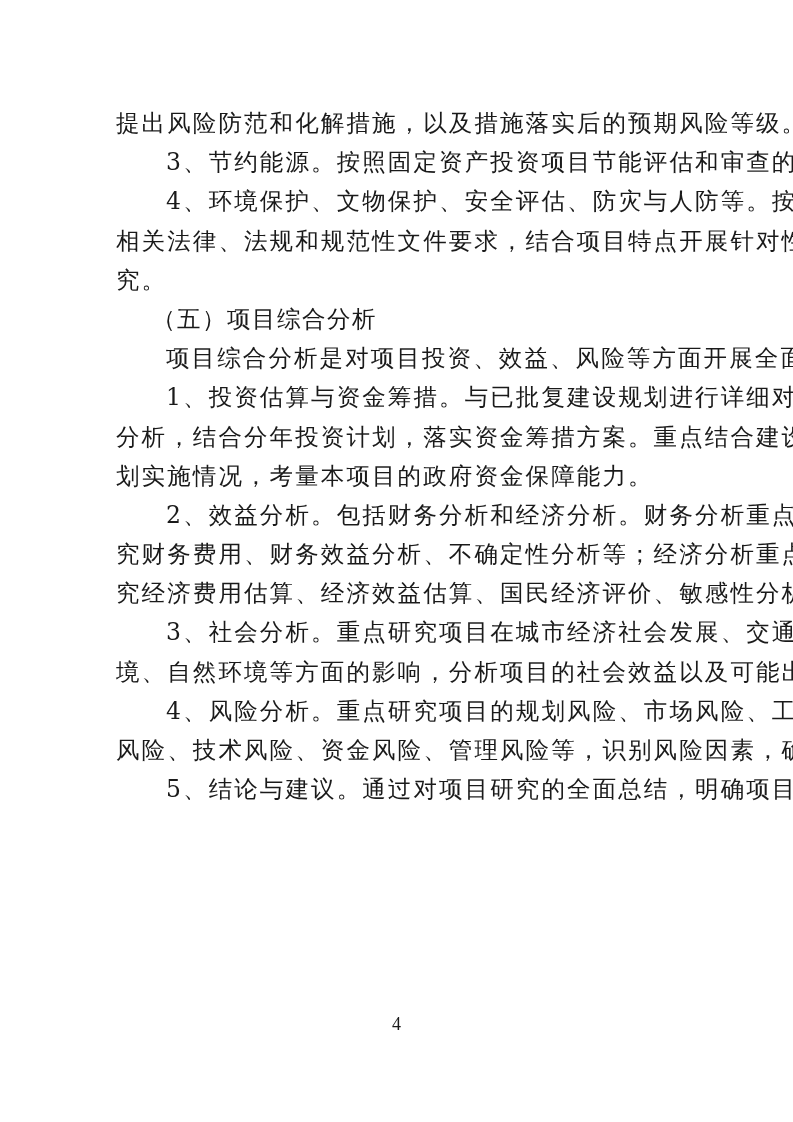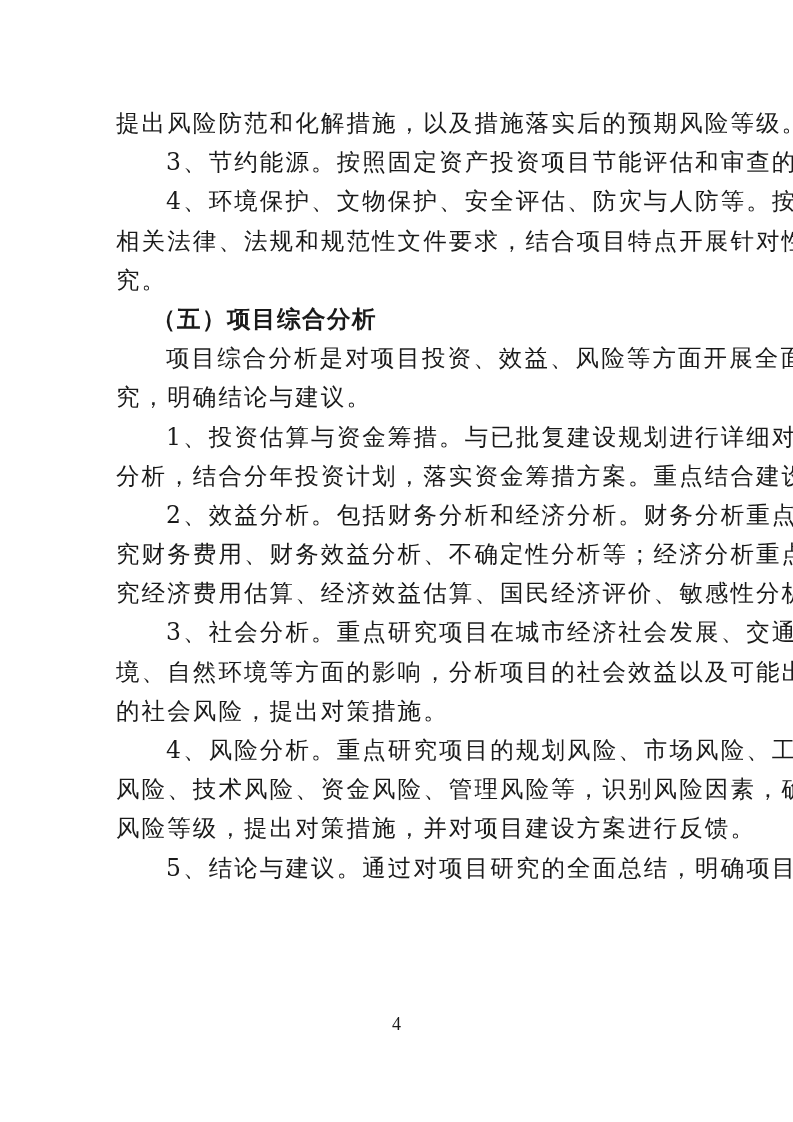--- a/index.html
+++ b/index.html
@@ -4,46 +4,44 @@
   <style>
     html, body { margin: 0; padding: 0; background: #ffffff; }
     body { width: 793px; height: 1122px; position: relative; overflow: hidden; }
     .page {
       position: absolute; left: 116px; top: 104px; width: 568px;
       font-family: "DejaVu Serif", "Liberation Serif", serif;
       color: #1a1a1a; font-size: 23.5px; letter-spacing: 2.1px;
     }
     .line { height: 39.2px; line-height: 39.2px; white-space: nowrap; overflow: visible; }
     .indent { padding-left: 50px; }
-    .heading { font-family: "DejaVu Sans", "Liberation Sans", sans-serif; font-weight: bold; padding-left: 36px; letter-spacing: 1.5px; }
+    .heading { font-family: "DejaVu Sans", "Liberation Sans", sans-serif; font-weight: normal; padding-left: 36px; letter-spacing: 1.5px; }
     .justify { text-align: justify; text-align-last: justify; }
     .pagenum {
       position: absolute; top: 1014px; left: 0; width: 793px; text-align: center;
       font-family: "Liberation Serif", serif; font-size: 18px; color: #1a1a1a;
     }
   </style>
 </head>
 <body>
 
 <div class="page">
   <div class="line justify">提出风险防范和化解措施，以及措施落实后的预期风险等级。</div>
   <div class="line indent justify">3、节约能源。按照固定资产投资项目节能评估和审查的要</div>
   <div class="line indent justify">4、环境保护、文物保护、安全评估、防灾与人防等。按照</div>
   <div class="line justify">相关法律、法规和规范性文件要求，结合项目特点开展针对性研</div>
   <div class="line">究。</div>
   <div class="line heading">（五）项目综合分析</div>
   <div class="line indent justify">项目综合分析是对项目投资、效益、风险等方面开展全面研</div>
-  <div class="line">究，明确结论与建议。</div>
   <div class="line indent justify">1、投资估算与资金筹措。与已批复建设规划进行详细对比</div>
   <div class="line justify">分析，结合分年投资计划，落实资金筹措方案。重点结合建设规</div>
+  <div class="line">划实施情况，考量本项目的政府资金保障能力。</div>
   <div class="line indent justify">2、效益分析。包括财务分析和经济分析。财务分析重点研</div>
   <div class="line justify">究财务费用、财务效益分析、不确定性分析等；经济分析重点研</div>
   <div class="line justify">究经济费用估算、经济效益估算、国民经济评价、敏感性分析等。</div>
   <div class="line indent justify">3、社会分析。重点研究项目在城市经济社会发展、交通环</div>
   <div class="line justify">境、自然环境等方面的影响，分析项目的社会效益以及可能出现</div>
-  <div class="line">的社会风险，提出对策措施。</div>
   <div class="line indent justify">4、风险分析。重点研究项目的规划风险、市场风险、工程</div>
   <div class="line justify">风险、技术风险、资金风险、管理风险等，识别风险因素，确定</div>
-  <div class="line">风险等级，提出对策措施，并对项目建设方案进行反馈。</div>
   <div class="line indent justify">5、结论与建议。通过对项目研究的全面总结，明确项目是</div>
 </div>
 
 <div class="pagenum">4</div>
 
 </body></html>

